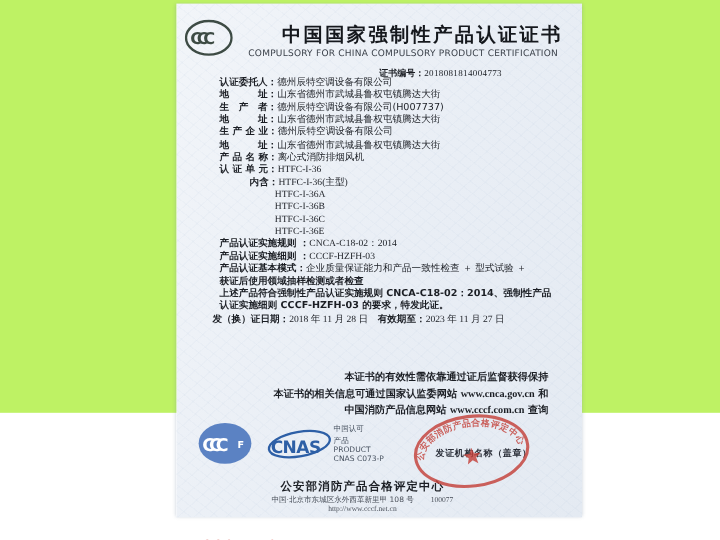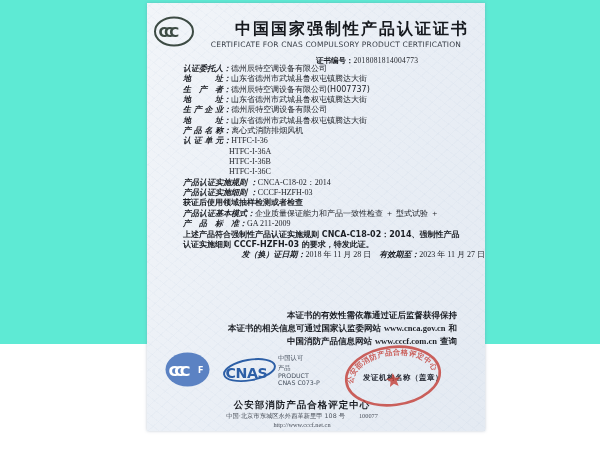--- a/index.html
+++ b/index.html
@@ -1,18 +1,18 @@
 <!DOCTYPE html>
 <html><head>
 <meta charset="utf-8">
 <style>
   * { margin:0; padding:0; box-sizing:border-box; }
   html,body { width:600px; height:450px; background:#ffffff; overflow:hidden;
               font-family:"DejaVu Sans","Liberation Sans",sans-serif; color:#1b1e24; }
-  .stage { position:relative; width:600px; height:344px; background:#5eead4; }
+  .stage { position:relative; width:600px; height:344px; background:#bef264; }
 
   
   .paper {
     position:absolute; left:147px; top:3px; width:338px; height:428px;
     background:
       repeating-linear-gradient(38deg, rgba(150,175,205,0.05) 0 1px, transparent 1px 7px),
       repeating-linear-gradient(-42deg, rgba(150,175,205,0.05) 0 1px, transparent 1px 9px),
       linear-gradient(115deg,#f2f5f9 0%,#e9eef5 55%,#e4eaf2 100%);
     box-shadow: 0 0 3px rgba(110,130,155,.4);
   }
@@ -23,28 +23,28 @@
               font-size:16px; font-weight:bold; letter-spacing:2px; color:#15181d; white-space:nowrap; }
   .subtitle { position:absolute; left:40px; right:0; top:37px; text-align:center;
               font-size:7.5px; letter-spacing:.2px; color:#3a4049; white-space:nowrap; }
   .certno   { position:absolute; left:169px; top:53px; font-size:7.5px; white-space:nowrap; }
   .certno .lab { font-weight:bold; }
   .certno .num { font-family:"Liberation Serif","DejaVu Serif",serif; letter-spacing:.3px; }
 
   
   .body-block { position:absolute; left:0; right:0; top:61px; }
   .line { height:10.35px; line-height:10.35px; padding-left:36px; font-size:8px; white-space:nowrap; }
-  .line .lab { font-weight:bold;font-style:italic; }
+  .line .lab { font-weight:bold; }
   .line .val { font-family:"Liberation Serif","DejaVu Serif",serif; }
   .line .val.cn { font-family:"DejaVu Sans","Liberation Sans",sans-serif; }
   .line .val.bcn { font-family:"DejaVu Sans","Liberation Sans",sans-serif; font-weight:bold; }
   .l-inner { padding-left:61px; }
   .l-model { padding-left:82px; }
   .l-date1 { padding-left:138px; }
-  .l-issue { padding-left:30px;text-align:right; }
+  .l-issue { padding-left:30px; }
 
   
   .notice { position:absolute; left:0; right:28px; top:306px; text-align:right;
             font-size:8.5px; font-weight:bold; }
   .notice div { height:13px; line-height:13px; white-space:nowrap; }
   .u { font-family:"Liberation Serif","DejaVu Serif",serif; }
 
   
   .cccf-logo { position:absolute; left:18px; top:349px; width:45px; height:35px; }
   .cnas-logo { position:absolute; left:75px; top:352px; width:55px; height:32px; }
@@ -75,42 +75,43 @@
 
 <div class="stage">
 
   <div class="paper">
 
     <svg class="logo-top" viewBox="0 0 40 31">
       <ellipse cx="20" cy="15.5" rx="19" ry="14" fill="none" stroke="#3d4b44" stroke-width="2"></ellipse>
       <text x="4.5" y="21" font-size="13.5" font-weight="bold" letter-spacing="-4.5" fill="#3d4b44" font-family="DejaVu Sans, sans-serif">CCC</text>
     </svg>
     <div class="title">中国国家强制性产品认证证书</div>
-    <div class="subtitle">CERTIFICATE FOR CNAS COMPULSORY PRODUCT CERTIFICATION</div>
+    <div class="subtitle">COMPULSORY FOR CHINA COMPULSORY PRODUCT CERTIFICATION</div>
     <div class="certno">
       <span class="lab">证书编号：</span><span class="num">2018081814004773</span>
     </div>
 
     <div class="body-block">
       <div class="line"><span class="lab">认证委托人：</span><span class="val cn">德州辰特空调设备有限公司</span></div>
       <div class="line"><span class="lab">地　　　址：</span><span class="val cn">山东省德州市武城县鲁权屯镇腾达大街</span></div>
       <div class="line"><span class="lab">生　产　者：</span><span class="val cn">德州辰特空调设备有限公司(H007737)</span></div>
       <div class="line"><span class="lab">地　　　址：</span><span class="val cn">山东省德州市武城县鲁权屯镇腾达大街</span></div>
       <div class="line"><span class="lab">生 产 企 业：</span><span class="val cn">德州辰特空调设备有限公司</span></div>
       <div class="line"><span class="lab">地　　　址：</span><span class="val cn">山东省德州市武城县鲁权屯镇腾达大街</span></div>
       <div class="line"><span class="lab">产 品 名 称：</span><span class="val cn">离心式消防排烟风机</span></div>
       <div class="line"><span class="lab">认 证 单 元：</span><span class="val">HTFC-I-36</span></div>
+      <div class="line l-inner"><span class="lab">内含：</span><span class="val">HTFC-I-36(主型)</span></div>
       <div class="line l-model"><span class="val">HTFC-I-36A</span></div>
       <div class="line l-model"><span class="val">HTFC-I-36B</span></div>
       <div class="line l-model"><span class="val">HTFC-I-36C</span></div>
+      <div class="line l-model"><span class="val">HTFC-I-36E</span></div>
       <div class="line"><span class="lab">产品认证实施规则 ：</span><span class="val">CNCA-C18-02：2014</span></div>
       <div class="line"><span class="lab">产品认证实施细则 ：</span><span class="val">CCCF-HZFH-03</span></div>
+      <div class="line"><span class="lab">产品认证基本模式：</span><span class="val cn">企业质量保证能力和产品一致性检查 ＋ 型式试验 ＋</span></div>
       <div class="line"><span class="val bcn">获证后使用领域抽样检测或者检查</span></div>
-      <div class="line"><span class="lab">产品认证基本模式：</span><span class="val cn">企业质量保证能力和产品一致性检查 ＋ 型式试验 ＋</span></div>
-      <div class="line"><span class="lab">产　品　标　准：</span><span class="val">GA 211-2009</span></div>
       <div class="line"><span class="val bcn">上述产品符合强制性产品认证实施规则 CNCA-C18-02：2014、强制性产品</span></div>
       <div class="line"><span class="val bcn">认证实施细则 CCCF-HZFH-03 的要求，特发此证。</span></div>
       <div class="line l-issue"><span class="lab">发（换）证日期：</span><span class="val">2018 年 11 月 28 日</span><span class="lab">　有效期至：</span><span class="val">2023 年 11 月 27 日</span></div>
     </div>
 
     <div class="notice">
       <div><span>本证书的有效性需依靠通过证后监督获得保持</span></div>
       <div><span>本证书的相关信息可通过国家认监委网站 </span><span class="u">www.cnca.gov.cn</span><span> 和</span></div>
       <div><span>中国消防产品信息网站 </span><span class="u">www.cccf.com.cn</span><span> 查询</span></div>
     </div>

